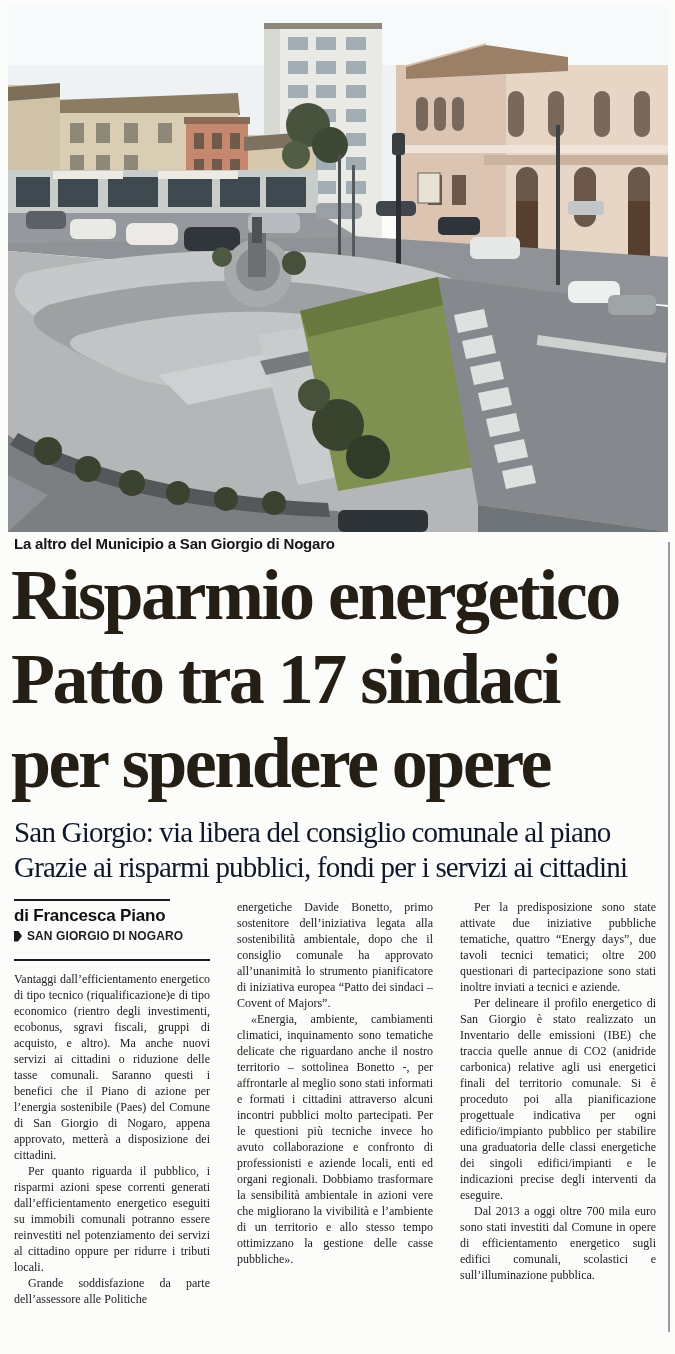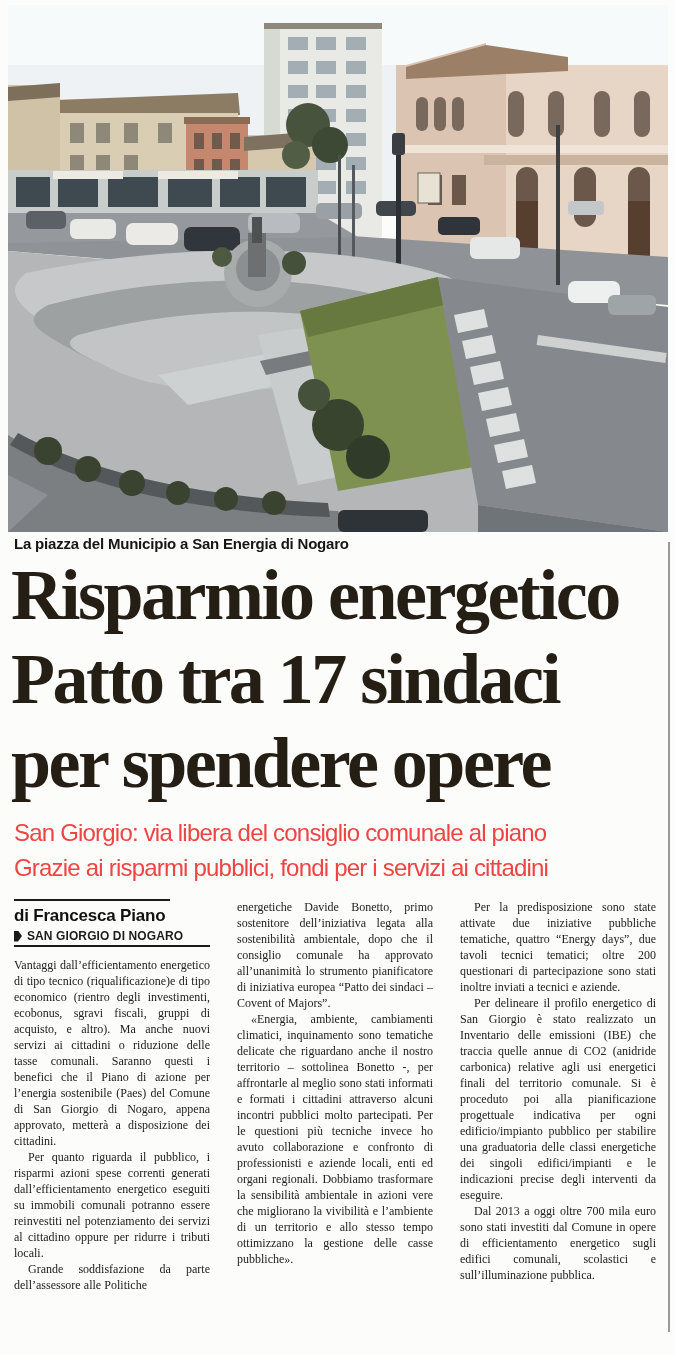--- a/index.html
+++ b/index.html
@@ -23,36 +23,36 @@
     color: #161616;
   }
   .headline {
     position: absolute; left: 11px; top: 553px; width: 656px;
     font-family: "Liberation Serif", serif;
     font-weight: 700; font-size: 72px; line-height: 84px;
     letter-spacing: -2.5px; color: #251e15;
   }
   .subhead {
     position: absolute; left: 14px; top: 815px; width: 650px;
-    font-family: Liberation Sans, sans-serif;
-    font-weight: 400; font-size: 24px; line-height: 35px;
-    letter-spacing: -0.8px; color: #ef4444;
+    font-family: Liberation Serif, serif;
+    font-weight: 400; font-size: 29px; line-height: 35px;
+    letter-spacing: -0.8px; color: #0f172a;
   }
   .columns {
     position: absolute; left: 14px; top: 899px; width: 644px;
     display: flex; gap: 27px;
   }
   .col { width: 196px; flex: 0 0 196px; }
   .byline-block {
     font-family: "Liberation Sans", sans-serif;
     margin-bottom: 10px;
   }
   .byline-rule-top { width: 156px; border-top: 2px solid #1b1b1b; margin-bottom: 5px; }
   .byline-author { font-weight: 700; font-size: 17px; letter-spacing: -0.2px; color: #111; }
-  .dateline { display: flex; align-items: center; gap: 5px; margin-top: 3px; padding-bottom: 2px; border-bottom: 2px solid #1b1b1b; }
+  .dateline { display: flex; align-items: center; gap: 5px; margin-top: 3px; padding-bottom: 16px; border-bottom: 2px solid #1b1b1b; }
   .dateline-marker {
     display: inline-block; width: 8px; height: 11px; background: #1b1b1b;
     clip-path: polygon(0 0, 50% 0, 100% 50%, 50% 100%, 0 100%);
   }
   .dateline-text { font-weight: 700; font-size: 12px; letter-spacing: 0.1px; color: #1c1c1c; }
   .col p {
     font-size: 12px; line-height: 16px; text-align: justify;
     color: #212121; word-spacing: 0.2px;
   }
   .col p.indent { text-indent: 14px; }
@@ -243,21 +243,21 @@
         <circle cx="266" cy="498" r="12"></circle>
     </g>
 
     <polygon points="0,470 40,490 0,527" fill="#8d9094"></polygon>
     <rect x="330" y="505" width="90" height="22" rx="6" fill="#2e3338"></rect>
 
     <polygon points="470,500 660,527 470,527" fill="#6f7478"></polygon>
   </svg>
 </div>
 
-<div class="photo-caption">La piazza del Municipio a San Energia di Nogaro</div>
+<div class="photo-caption">La altro del Municipio a San Giorgio di Nogaro</div>
 
 <div class="headline">
   <div>Risparmio energetico</div>
   <div>Patto tra 17 sindaci</div>
   <div>per spendere opere</div>
 </div>
 
 <div class="subhead">
   <div>San Giorgio: via libera del consiglio comunale al piano</div>
   <div>Grazie ai risparmi pubblici, fondi per i servizi ai cittadini</div>

